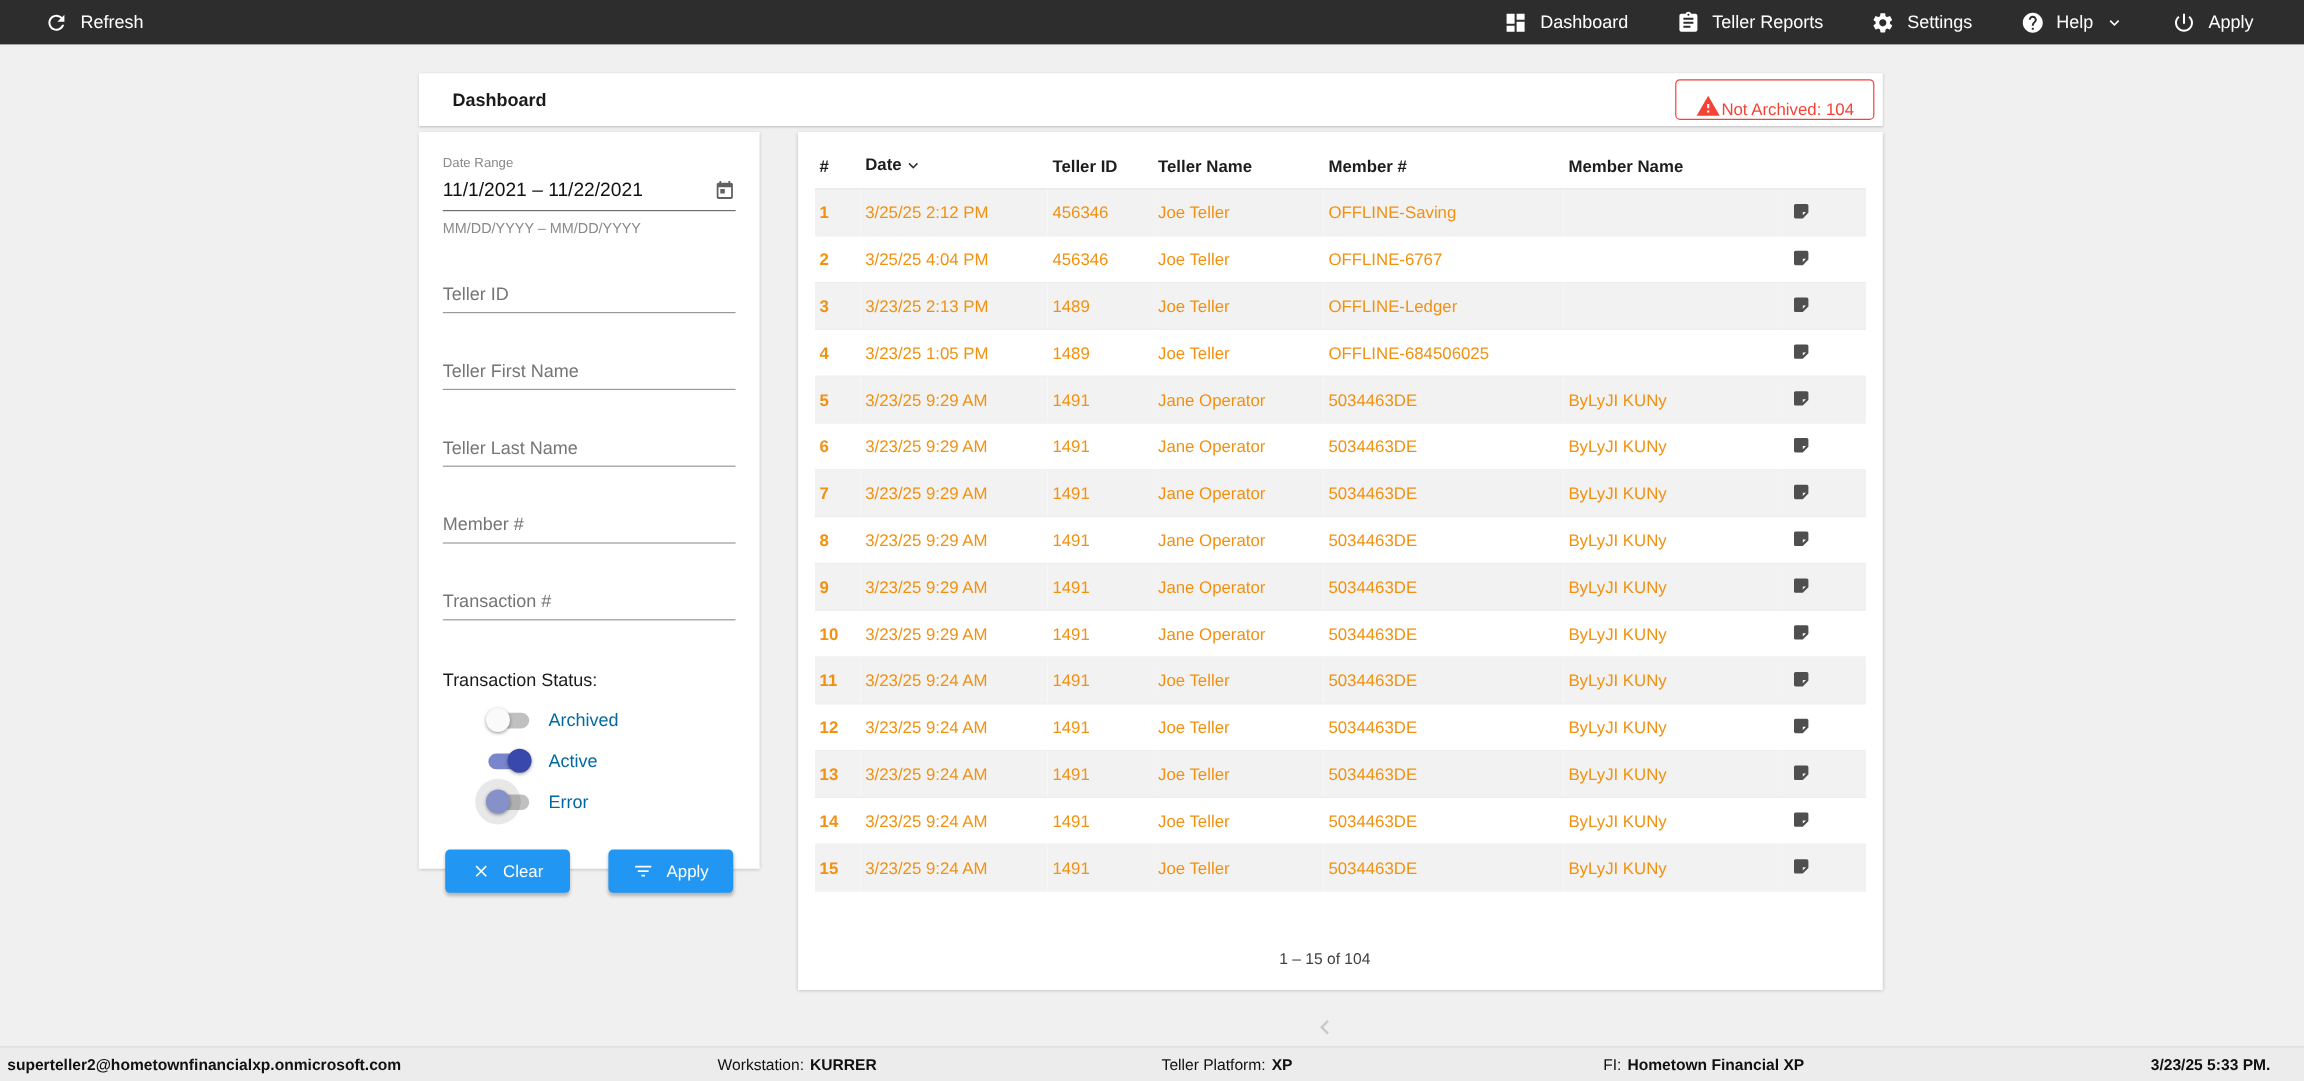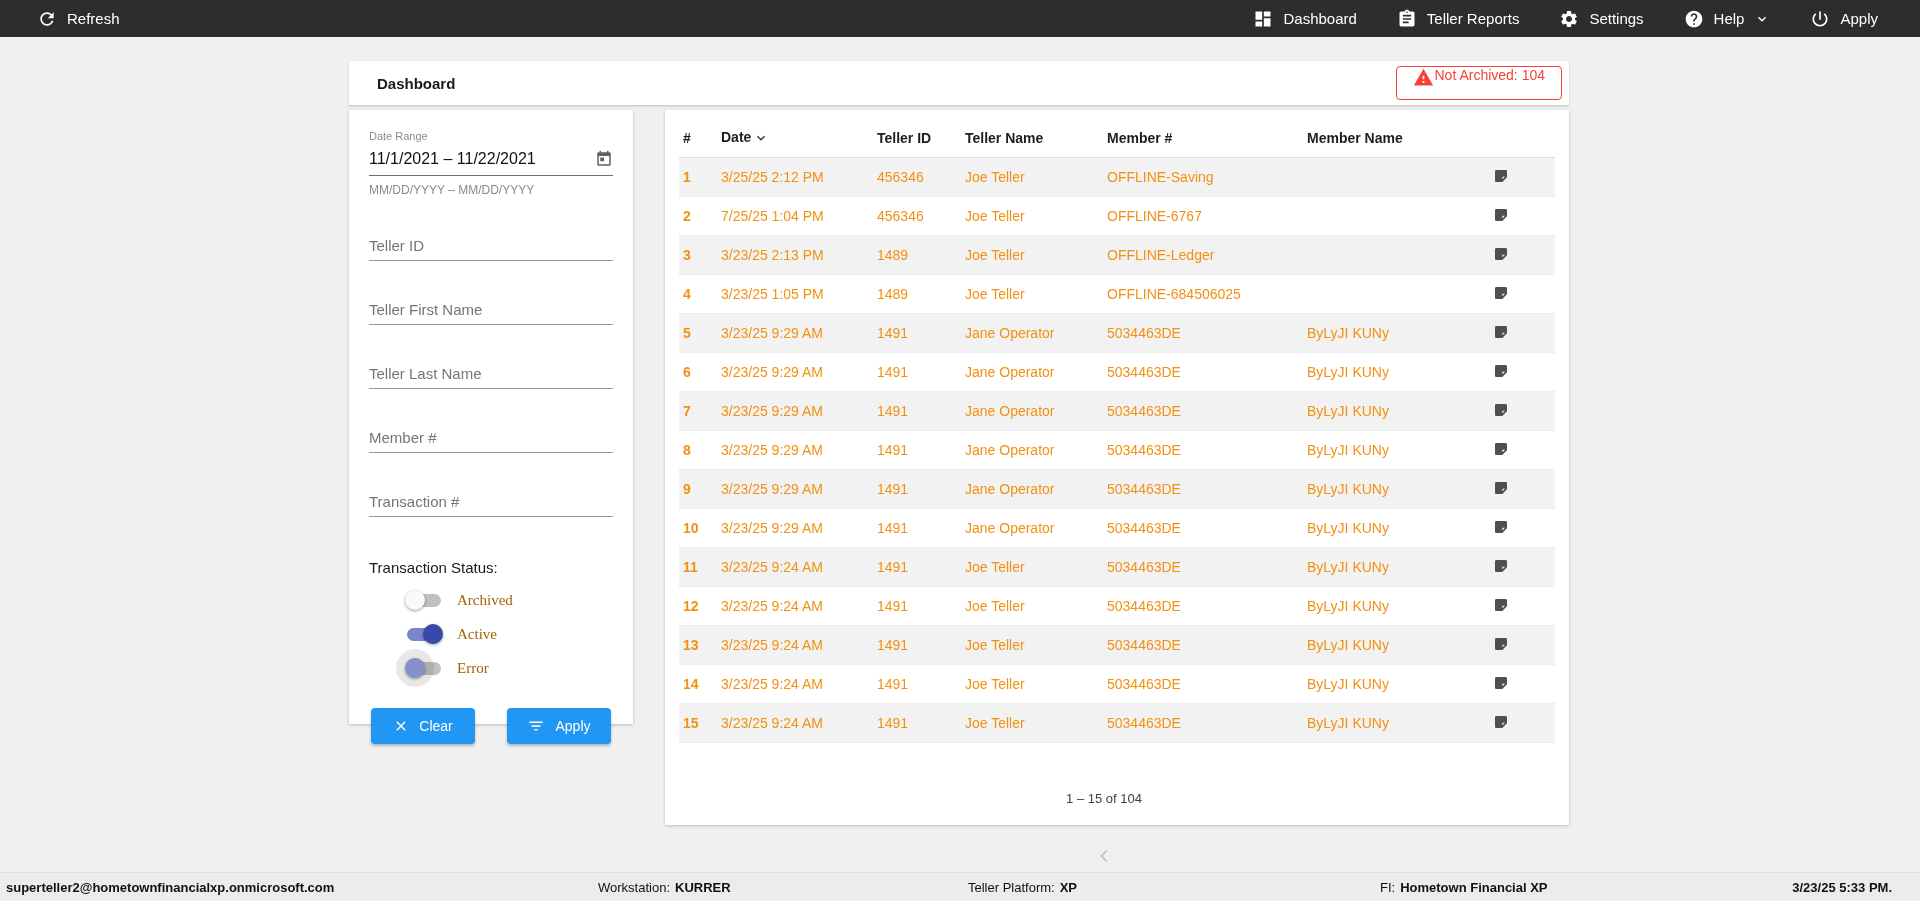--- a/index.html
+++ b/index.html
@@ -12,21 +12,21 @@
           padding:0 42px 0 37px;box-sizing:border-box;color:#fff;}
   .nav-item{display:flex;align-items:center;gap:10px;font-size:15px;cursor:pointer;white-space:nowrap;}
   .nav-item svg{fill:#fff;flex:none;}
   .nav-right{display:flex;align-items:center;gap:40px;}
 
   
   .header-band{position:absolute;left:349px;top:61px;width:1220px;height:44px;background:#fff;
                box-shadow:0 1px 2px rgba(0,0,0,.22);display:flex;align-items:center;
                justify-content:space-between;padding:0 4px 0 28px;box-sizing:border-box;}
   .page-title{font-weight:bold;font-size:15px;color:#1a1a1a;}
-  .alert-badge{display:flex;align-items:flex-start;border:1px solid #f44336;border-radius:4px;
+  .alert-badge{display:flex;align-items:flex-end;border:1px solid #f44336;border-radius:4px;
                height:34px;padding:0 16px;color:#f44336;font-size:14px;margin-right:3px;cursor:pointer;
                background:#fff;box-sizing:border-box;}
   .alert-badge svg{fill:#f44336;}
 
   .card{position:absolute;background:#fff;box-shadow:0 1px 3px rgba(0,0,0,.22);box-sizing:border-box;}
 
   
   .filter-card{left:349px;top:110px;width:284px;height:614px;padding:20px;}
   .fc-label{font-size:11px;color:#8a8a8a;}
   .date-row{display:flex;align-items:center;border-bottom:1px solid #6e6e6e;padding:8px 0 7px;}
@@ -43,21 +43,21 @@
   .toggle-row{display:flex;align-items:center;gap:14px;margin:14px 0 0 36px;height:20px;}
   .switch{position:relative;width:38px;height:20px;display:inline-block;cursor:pointer;flex:none;}
   .switch .track{position:absolute;left:2px;top:4px;width:34px;height:13px;border-radius:7px;
                  background:#9e9e9e;opacity:.65;}
   .switch .thumb{position:absolute;top:0;left:0;width:20px;height:20px;border-radius:50%;
                  background:#fafafa;box-shadow:0 1px 3px rgba(0,0,0,.4);}
   .switch.on .track{background:#7986cb;opacity:1;}
   .switch.on .thumb{left:18px;background:#3949ab;}
   .switch.halo .thumb{background:#8791c9;
                  box-shadow:0 0 0 9px rgba(0,0,0,.09),0 1px 3px rgba(0,0,0,.4);}
-  .toggle-label{font-size:15px;color:#a16207;font-family:Liberation Serif, serif;}
+  .toggle-label{font-size:15px;color:#0369a1;}
   .buttons-row{display:flex;justify-content:space-between;margin-top:30px;padding:0 2px;}
   .btn{width:104px;height:36px;background:#2196f3;color:#fff;border:none;border-radius:4px;
        font-size:14px;font-family:inherit;display:flex;align-items:center;justify-content:center;
        gap:10px;cursor:pointer;box-shadow:0 2px 3px rgba(0,0,0,.25);}
   .btn svg{fill:#fff;}
 
   
   .table-card{left:665px;top:110px;width:904px;height:715px;padding:4px 14px;}
   table{width:100%;border-collapse:collapse;table-layout:fixed;}
   th{text-align:left;font-size:14px;font-weight:bold;color:#1d1d1d;
@@ -77,21 +77,21 @@
   .pg-next svg{fill:#4a4a4a;}
 
   
   .statusbar{position:absolute;left:0;right:0;bottom:0;height:29px;background:#ececec;
              border-top:1px solid #dcdcdc;font-size:13px;color:#111;box-sizing:border-box;}
   .sb-item{position:absolute;top:50%;transform:translateY(-50%);white-space:nowrap;
            display:inline-flex;gap:5px;}
   .sb-email{left:6px;font-weight:bold;}
   .sb-workstation{left:598px;}
   .sb-platform{left:968px;}
-  .sb-fi{left:1380px;text-align:right;}
+  .sb-fi{left:1336px;text-align:right;}
   .sb-time{right:28px;font-weight:bold;}
 </style>
 </head>
 <body>
 
 <div class="navbar">
   <div class="nav-item">
     <svg width="20" height="20" viewBox="0 0 24 24">
         <path d="M17.65 6.35C16.2 4.9 14.21 4 12 4c-4.42 0-7.99 3.58-7.99 8s3.57 8 7.99 8c3.73 0 6.84-2.55 7.73-6h-2.08c-.82 2.33-3.04 4-5.65 4-3.31 0-6-2.69-6-6s2.69-6 6-6c1.66 0 3.14.69 4.22 1.78L13 11h7V4l-2.35 2.35z"></path>
       </svg>
@@ -237,21 +237,21 @@
       <td class="icon-cell">
         <button class="note-btn">
           <svg width="16" height="16" viewBox="0 0 24 24">
                 <path d="M19 3H5c-1.1 0-2 .9-2 2v14c0 1.1.9 2 2 2h9l7-7V5c0-1.1-.9-2-2-2zm-5 14v-4h4l-4 4z"></path>
               </svg>
         </button>
       </td>
     </tr>
         <tr>
       <td class="num">2</td>
-      <td>7/25/25 1:04 PM</td>
+      <td>3/25/25 4:04 PM</td>
       <td>456346</td>
       <td>Joe Teller</td>
       <td>OFFLINE-6767</td>
       <td></td>
       <td class="icon-cell">
         <button class="note-btn">
           <svg width="16" height="16" viewBox="0 0 24 24">
                 <path d="M19 3H5c-1.1 0-2 .9-2 2v14c0 1.1.9 2 2 2h9l7-7V5c0-1.1-.9-2-2-2zm-5 14v-4h4l-4 4z"></path>
               </svg>
         </button>

